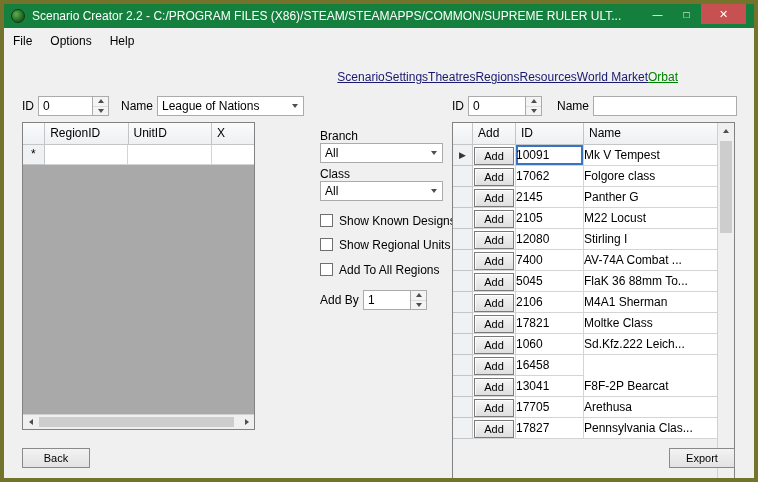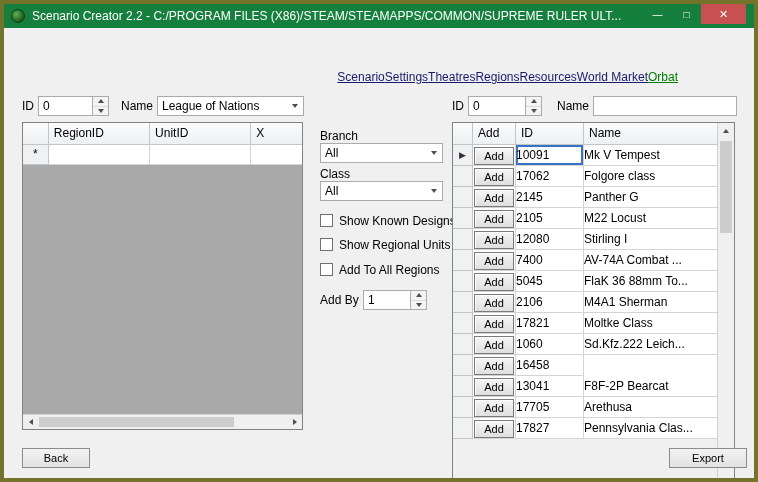--- a/index.html
+++ b/index.html
@@ -51,21 +51,21 @@
 
   .btn { position:absolute; height:20px; background:linear-gradient(#f3f3f3,#e2e2e2); border:1px solid #8a8a8a;
          font-size:11px; font-family:"Liberation Sans", sans-serif; text-align:center; line-height:18px; }
 
   
   .grid { position:absolute; background:#F0F0F0; border:1px solid #828282; }
   .hdrcell { background:linear-gradient(#fafbfc,#eef0f1); border-right:1px solid #c3c6c8; border-bottom:1px solid #c3c6c8;
              font-size:12px; line-height:21px; padding-left:5px; overflow:hidden; white-space:nowrap; }
 
   
-  .left-grid { left:18px; top:118px; width:281px; height:308px; }
+  .left-grid { left:18px; top:118px; width:233px; height:308px; }
   .lg-header { display:flex; height:22px; }
   .lg-row { display:flex; height:20px; background:#fff; }
   .lg-rowhdr { width:26px; background:#f0f1f2; border-right:1px solid #c3c6c8; border-bottom:1px solid #c3c6c8;
                text-align:center; font-size:12px; line-height:19px; }
   .lg-cell { border-right:1px solid #d4d4d4; border-bottom:1px solid #d4d4d4; background:#fff; }
   .w-corner { width:26px; }
   .w-reg { width:102px; }
   .w-unit { width:102px; }
   .w-x { width:51px; border-right:none; }
   .lg-empty { position:absolute; left:0; top:42px; right:0; bottom:15px; background:#A9A9A9; }
@@ -110,20 +110,25 @@
   <div class="titlebar">
     <span class="app-icon"></span>
     <span class="title-text">Scenario Creator 2.2 - C:/PROGRAM FILES (X86)/STEAM/STEAMAPPS/COMMON/SUPREME RULER ULT...</span>
     <div class="win-controls">
       <div class="win-btn">—</div>
       <div class="win-btn">□</div>
       <div class="win-btn close">✕</div>
     </div>
   </div>
 
+  <div class="menubar">
+    <span class="menu-item">File</span>
+    <span class="menu-item">Options</span>
+    <span class="menu-item">Help</span>
+  </div>
 
   <div class="navrow">
     <a class="navlink">Scenario</a>
     <a class="navlink">Settings</a>
     <a class="navlink">Theatres</a>
     <a class="navlink">Regions</a>
     <a class="navlink">Resources</a>
     <a class="navlink">World Market</a>
     <a class="navlink active">Orbat</a>
   </div>
@@ -353,15 +358,15 @@
           <i class="tri tri-left"></i>
         </div>
       <div class="sb-thumb" style="left:16px; width:175px;"></div>
       <div class="sb-btn end">
           <i class="tri tri-right"></i>
         </div>
     </div>
   </div>
 
   <button class="btn" style="left:18px; top:444px; width:68px;">Back</button>
-  <button class="btn" style="left:665px; top:444px; width:78px;">Export</button>
+  <button class="btn" style="left:665px; top:444px; width:66px;">Export</button>
 
 </div>
 
 </body></html>

